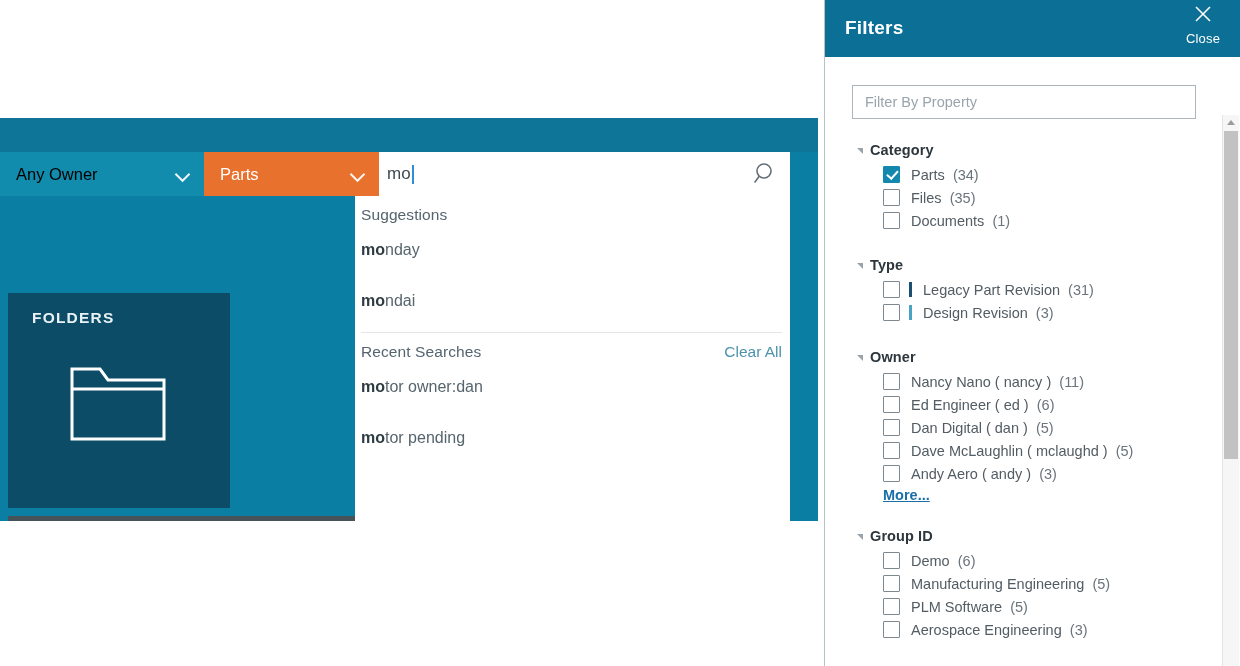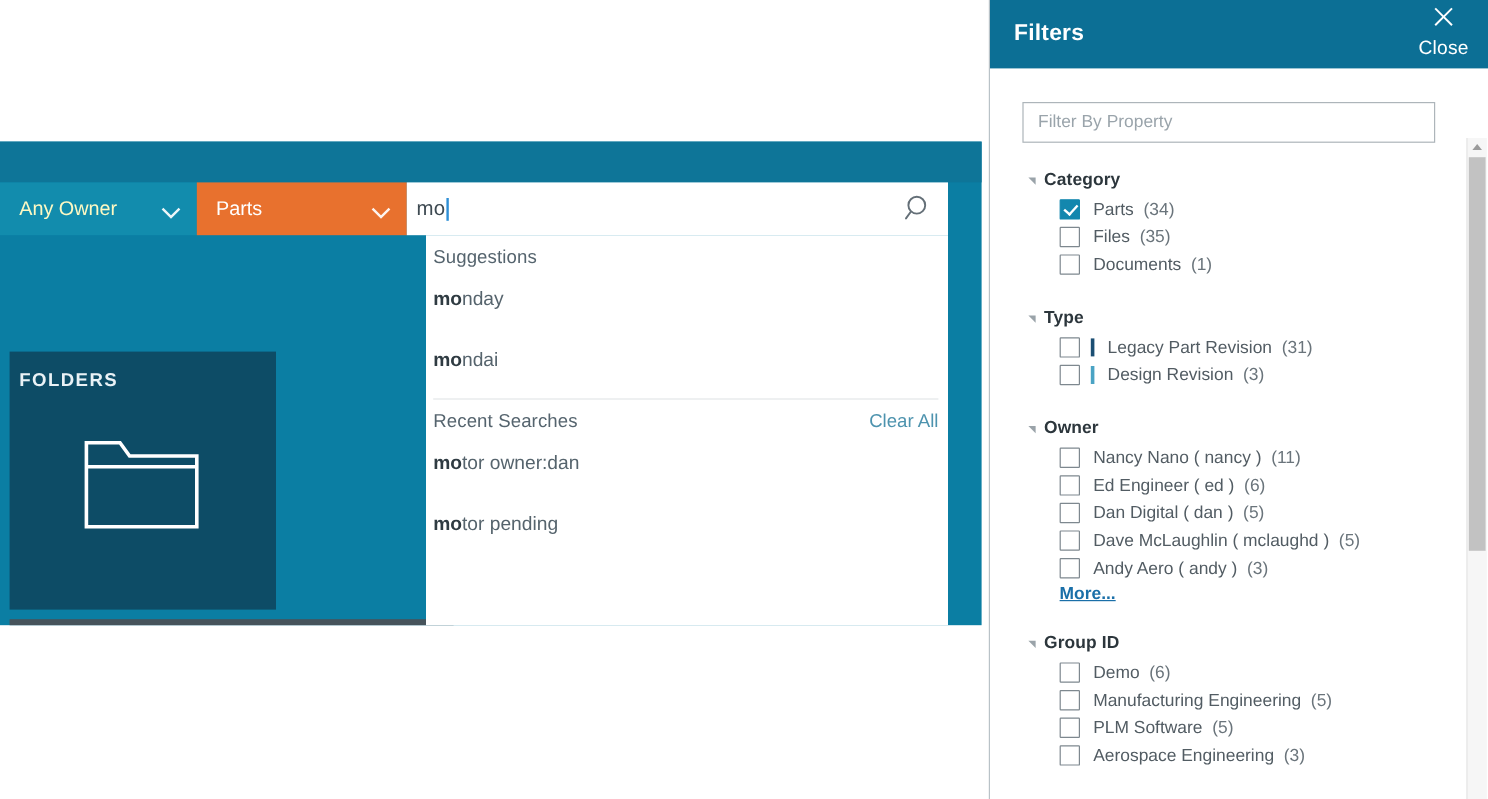--- a/index.html
+++ b/index.html
@@ -35,23 +35,23 @@
   .search-row {
     position: absolute;
     left: 0;
     top: 152px;
     height: 44px;
     display: flex;
     align-items: stretch;
     width: 790px;
   }
   .owner-select {
-    width: 164px;
+    width: 204px;
     background: #128cad;
-    color: #fef9c3;
+    color: #000000;
     display: flex;
     align-items: center;
     justify-content: space-between;
     padding: 0 13px 0 16px;
     box-sizing: border-box;
     font-size: 16.5px;
     cursor: pointer;
   }
   .parts-select {
     width: 175px;
@@ -157,21 +157,21 @@
     left: 8px;
     top: 293px;
     width: 222px;
     height: 215px;
     background: #0d4c66;
     color: #ffffff;
     box-sizing: border-box;
   }
   .tile-label {
     position: absolute;
-    left: 8px; top: 16px;
+    left: 24px; top: 16px;
     font-size: 15.5px;
     font-weight: bold;
     letter-spacing: 1.2px;
     color: #e9f2f6;
   }
   .tile-icon { position: absolute; left: 62px; top: 62px; }
   .tile-bottom-bar {
     position: absolute;
     left: 8px;
     top: 516px;
@@ -207,21 +207,21 @@
   .close-btn {
     position: absolute;
     right: 14px; top: 2px;
     width: 46px;
     text-align: center;
     cursor: pointer;
   }
   .close-x { display: block; margin: 0 auto; }
   .close-label {
     display: block;
-    font-size: 16px;
+    font-size: 13px;
     margin-top: 1px;
     letter-spacing: .2px;
   }
 
   .filters-body {
     position: absolute;
     left: 0; top: 57px;
     right: 0; bottom: 0;
     overflow: hidden;
   }

